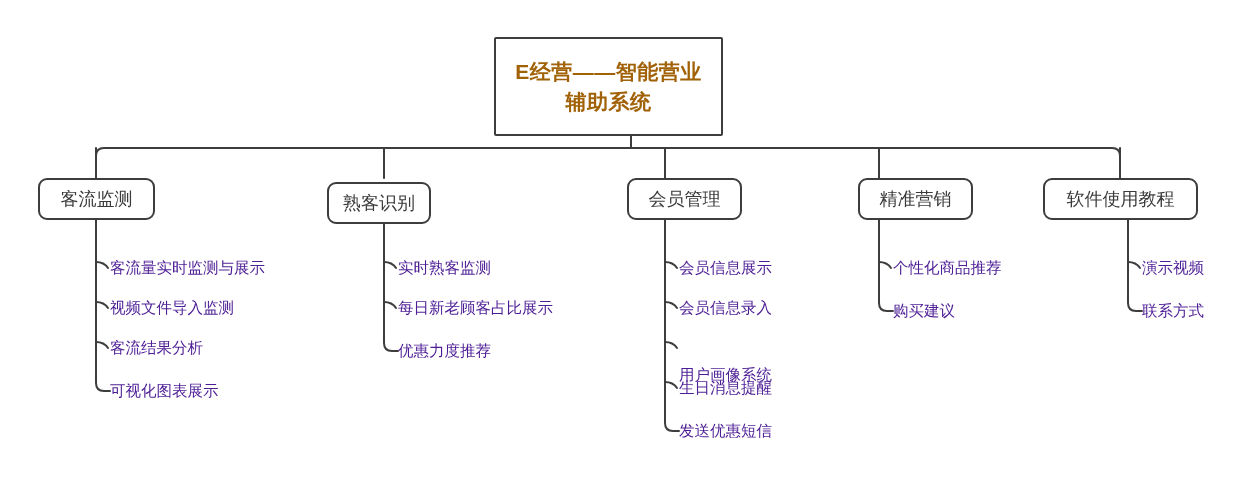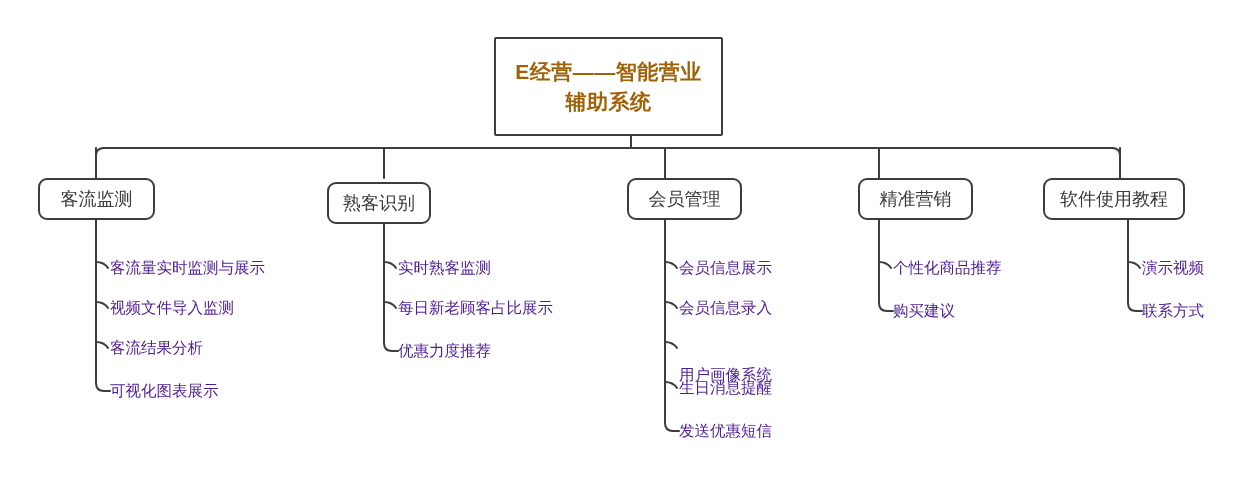--- a/index.html
+++ b/index.html
@@ -121,21 +121,21 @@
   </div>
   <div class="node branch-node" style="left:327px; top:182px; width:104px;font-family:Liberation Mono, monospace;">
     <span>熟客识别</span>
   </div>
   <div class="node branch-node" style="left:608px; top:178px; width:115px;margin-left:19px;">
     <span>会员管理</span>
   </div>
   <div class="node branch-node" style="left:858px; top:178px; width:115px;">
     <span>精准营销</span>
   </div>
-  <div class="node branch-node" style="left:1043px; top:178px; width:142px;">
+  <div class="node branch-node" style="left:1043px; top:178px; width:155px;">
     <span>软件使用教程</span>
   </div>
 
   <div class="leaf-label" style="left:110px; top:268px;">客流量实时监测与展示</div>
   <div class="leaf-label" style="left:110px; top:308px;">视频文件导入监测</div>
   <div class="leaf-label" style="left:110px; top:348px;text-align:center;">客流结果分析</div>
   <div class="leaf-label" style="left:110px; top:391px;">可视化图表展示</div>
 
   <div class="leaf-label" style="left:398px; top:268px;">实时熟客监测</div>
   <div class="leaf-label" style="left:398px; top:308px;">每日新老顾客占比展示</div>

